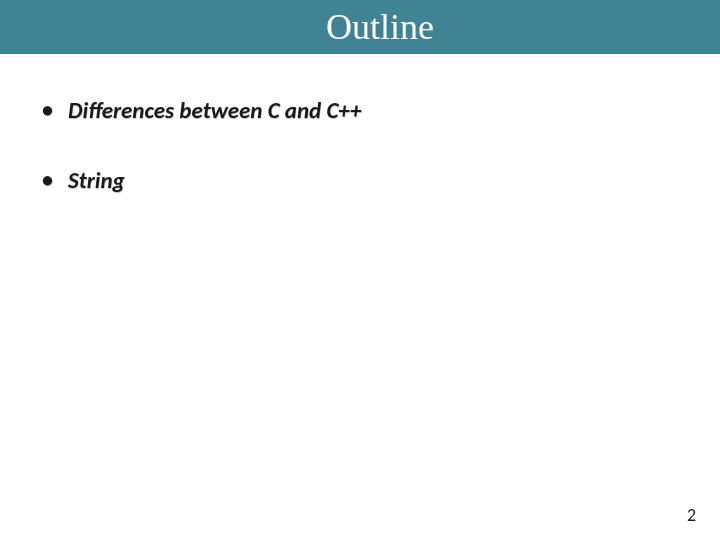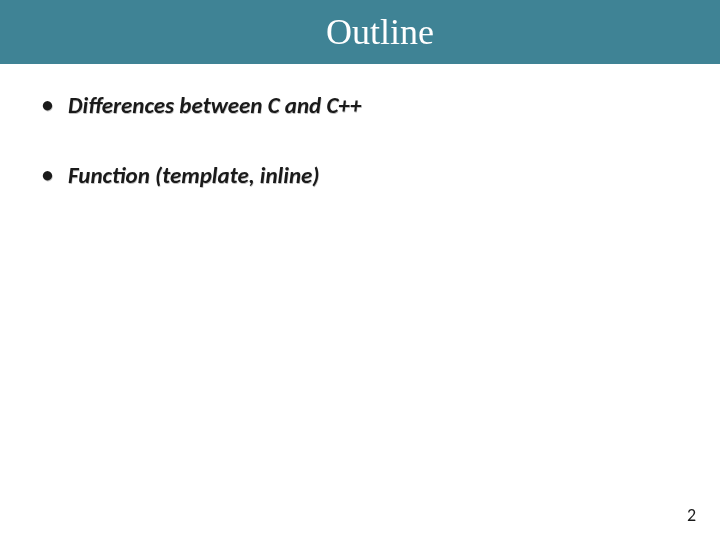--- a/index.html
+++ b/index.html
@@ -1,32 +1,32 @@
 <!DOCTYPE html>
 <html><head>
 <meta charset="utf-8">
 <style>
   * { margin: 0; padding: 0; box-sizing: border-box; }
   html, body { width: 720px; height: 540px; background: #ffffff; font-family: Calibri, Arial, sans-serif; overflow: hidden; }
   .slide { position: relative; width: 720px; height: 540px; }
-  .title-bar { background: #3f8395; width: 100%; height: 64px; display: flex; align-items: center; justify-content: center; padding-left: 40px; }
+  .title-bar { background: #3f8395; width: 100%; height: 54px; display: flex; align-items: center; justify-content: center; padding-left: 40px; }
   .title-bar h1 { font-family: "Comic Sans MS", "Comic Sans", cursive; font-weight: normal; color: #ffffff; font-size: 36px; line-height: 1; }
   .content { padding: 28px 30px 0 36px; }
-  ul.bullets { list-style: none; }
+  ul.bullets { list-style: none; margin-top: 15px; }
   ul.bullets li { position: relative; padding-left: 32px; margin-bottom: 42px; font-family: Calibri, Arial, sans-serif; font-style: italic; font-weight: bold; color: #1a1a1a; font-size: 23px; line-height: 1.2; text-shadow: 0.5px 0.5px 0 rgba(0,0,0,0.25); }
   ul.bullets li::before { content: "•"; position: absolute; left: 6px; top: 0; font-style: normal; font-weight: bold; color: #1a1a1a; font-size: 22px; line-height: 1.2; }
   .page-num { position: absolute; right: 24px; bottom: 14px; font-family: Calibri, Arial, sans-serif; font-size: 18px; color: #1a1a1a; }
 </style>
 </head>
 <body>
 
 <div class="slide">
   <div class="title-bar">
     <h1>Outline</h1>
   </div>
   <div class="content">
     <ul class="bullets">
       <li>Differences between C and C++</li>
-      <li>Function (template, inline)</li>
+      <li>String</li>
     </ul>
   </div>
   <div class="page-num">2</div>
 </div>
 
 </body></html>

